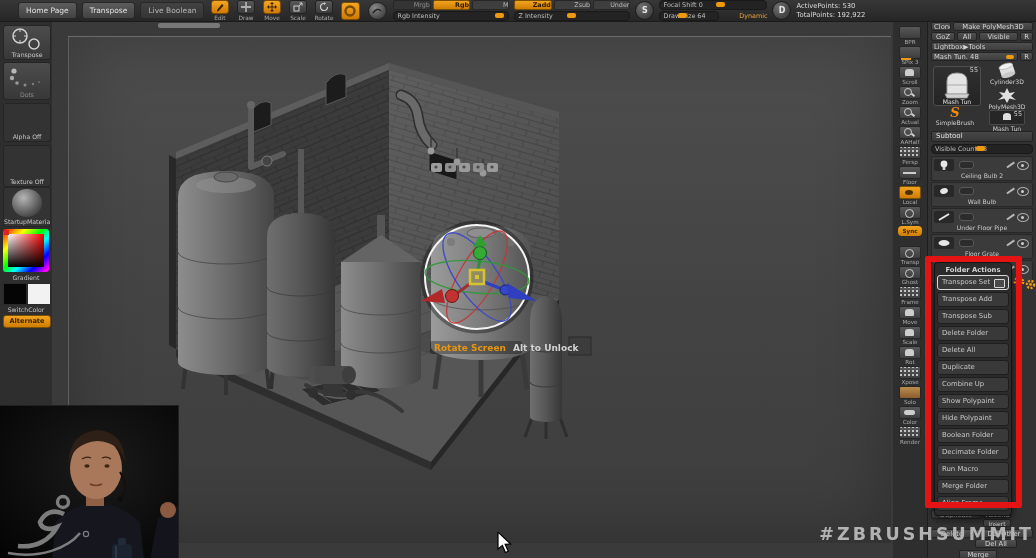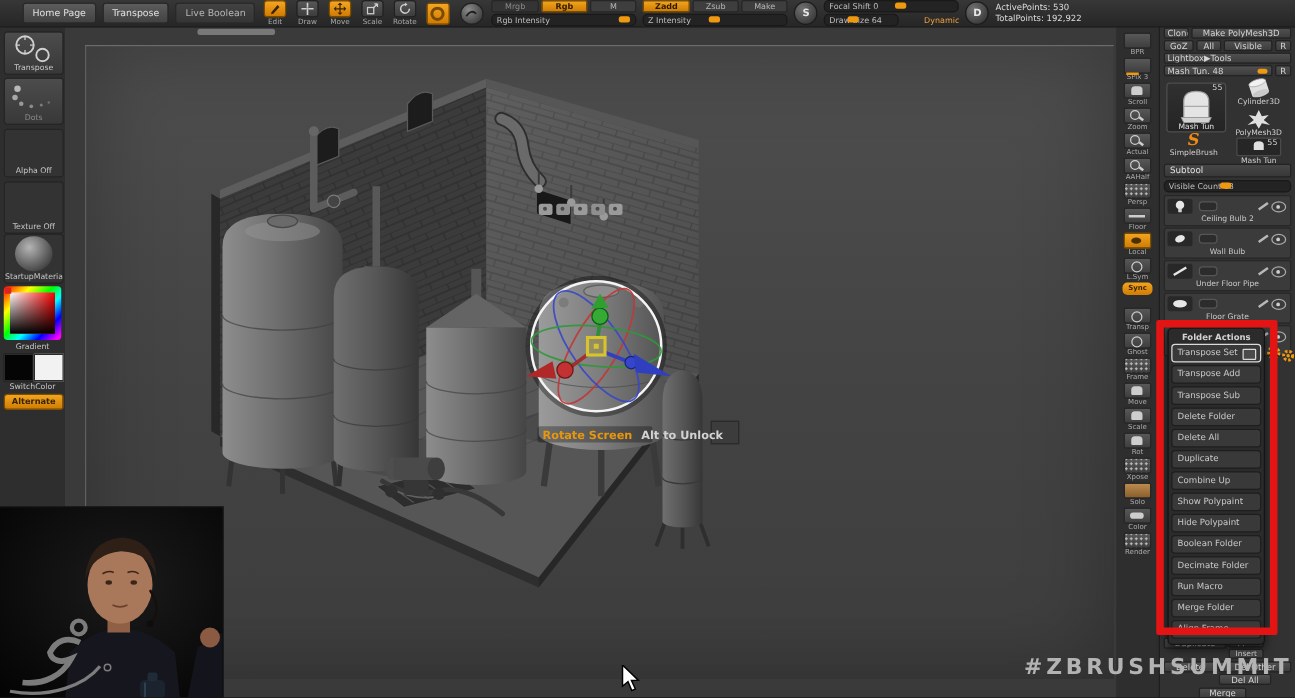--- a/index.html
+++ b/index.html
@@ -13,21 +13,21 @@
   .tbtn{height:15px;line-height:15px;padding:0 7px;background:linear-gradient(#5c5c5c,#424242);
         border:1px solid #282828;border-radius:3px;font-size:7.5px;color:#e0e0e0;white-space:nowrap;}
   .tbtn.dim{background:linear-gradient(#424242,#353535);color:#b5b5b5;}
   .tool{width:21px;display:flex;flex-direction:column;align-items:center;gap:1px;}
   .tool .ibox{width:16px;height:12px;background:linear-gradient(#585858,#3c3c3c);border:1px solid #222;
               border-radius:3px;display:flex;align-items:center;justify-content:center;}
   .tool.on .ibox{background:linear-gradient(#f5a623,#d07a02);border-color:#7d4e00;}
   .tool .lbl{font-size:5.8px;color:#a8a8a8;line-height:6px;}
   .cluster{display:flex;flex-direction:column;gap:1px;width:116px;}
   .crow{display:flex;gap:2px;align-items:center;}
-  .mbtn{flex:1;height:8px;line-height:8px;text-align:center;font-size:6.4px;background:#3e3e3e;
+  .mbtn{flex:1;height:8px;line-height:8px;text-align:right;font-size:6.4px;background:#3e3e3e;
         border:1px solid #262626;border-radius:2px;color:#b8b8b8;}
   .mbtn.dim{color:#8b8b8b;background:#343434;}
   .mbtn.on{background:linear-gradient(#f2a41f,#cf7d04);color:#2b1a00;border-color:#7d4f00;font-weight:bold;}
   .sl{position:relative;height:8px;background:#232323;border:1px solid #191919;border-radius:4px;flex:1;}
   .sl .stxt{position:absolute;left:3px;top:0;font-size:6.4px;line-height:8px;color:#bdbdbd;white-space:nowrap;}
   .sl .nub{position:absolute;top:1px;width:9px;height:5px;background:#ef9910;border-radius:2px;}
   .stamp{width:17px;height:17px;border-radius:50%;background:radial-gradient(circle at 35% 30%,#707070,#2c2c2c);
          border:1px solid #1c1c1c;display:flex;align-items:center;justify-content:center;
          font-size:8px;color:#e6e6e6;font-weight:bold;flex:none;}
   .pts{font-size:6.8px;color:#dcdcdc;line-height:9px;white-space:nowrap;}
@@ -389,21 +389,21 @@
           <div class="stxt">Rgb Intensity</div>
           <div class="nub" style="left:88%;"></div>
         </div>
       </div>
     </div>
 
     <div class="cluster">
       <div class="crow">
         <div class="mbtn on">Zadd</div>
         <div class="mbtn">Zsub</div>
-        <div class="mbtn">Make</div>
+        <div class="mbtn">Under</div>
       </div>
       <div class="crow">
         <div class="sl">
           <div class="stxt">Z Intensity</div>
           <div class="nub" style="left:45%;"></div>
         </div>
       </div>
     </div>
 
     <div class="stamp">S</div>

